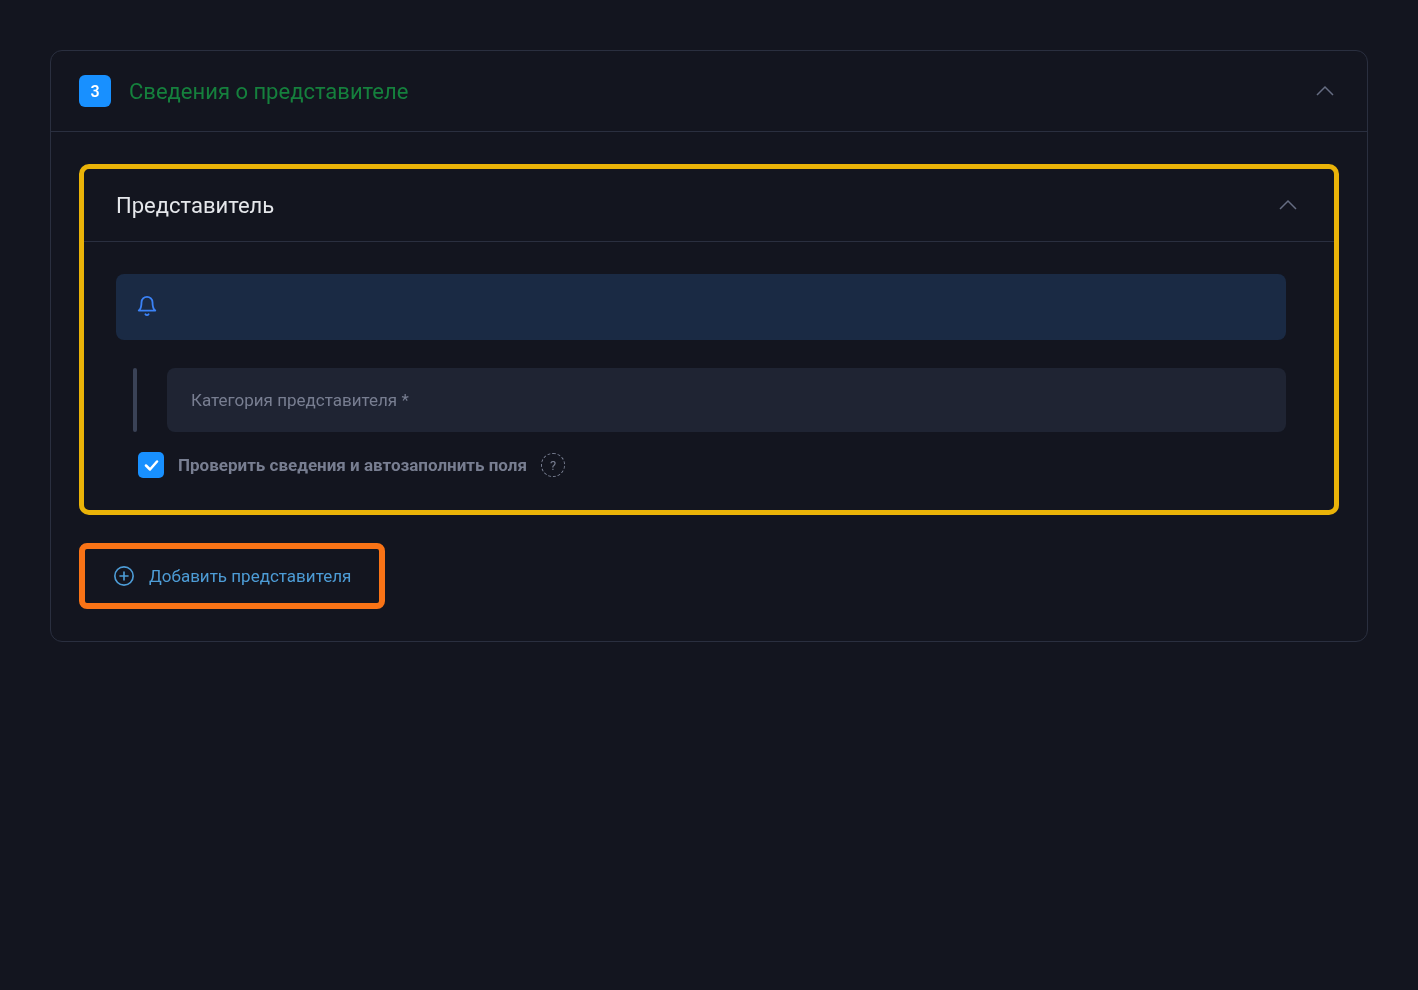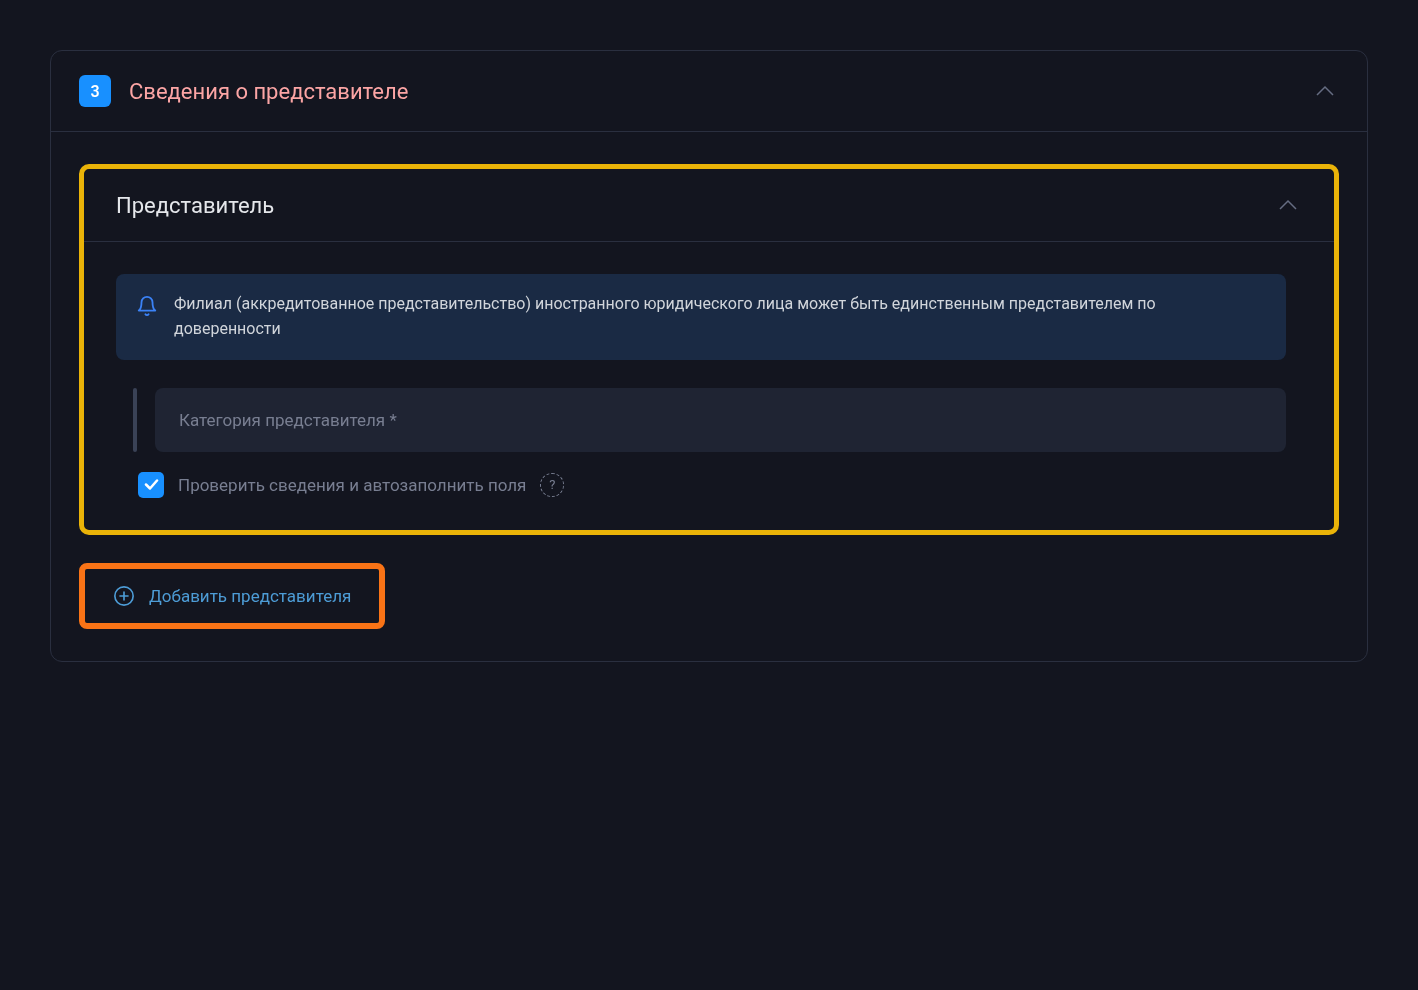--- a/index.html
+++ b/index.html
@@ -40,21 +40,21 @@
       border-radius: 6px;
       display: flex;
       align-items: center;
       justify-content: center;
       font-weight: 600;
       font-size: 16px;
     }
     .section-title {
       font-size: 22px;
       font-weight: 400;
-      color: #fca5a5;
+      color: #15803d;
     }
     .chevron {
       width: 28px;
       height: 28px;
       display: flex;
       align-items: center;
       justify-content: center;
       cursor: pointer;
     }
     .chevron svg {
@@ -97,21 +97,21 @@
       flex-shrink: 0;
       margin-top: 2px;
     }
     .info-text {
       font-size: 16px;
       line-height: 1.55;
       color: #d1d5db;
     }
     .form-row {
       display: flex;
-      gap: 18px;
+      gap: 30px;
       align-items: stretch;
       margin-bottom: 20px;
       padding-left: 17px;
     }
     .form-marker {
       width: 4px;
       background: #3a4256;
       border-radius: 2px;
     }
     .form-input {
@@ -142,20 +142,21 @@
       align-items: center;
       justify-content: center;
       cursor: pointer;
     }
     .checkbox svg {
       stroke: white;
     }
     .checkbox-label {
       font-size: 17px;
       color: #787e91;
+      font-weight: bold;
     }
     .help-icon {
       width: 24px;
       height: 24px;
       border: 1.5px dashed #787e91;
       border-radius: 50%;
       display: flex;
       align-items: center;
       justify-content: center;
       font-size: 13px;
@@ -228,21 +229,20 @@
       </div>
 
       <div class="inner-body">
         <div class="info-banner">
           <div class="bell-icon">
             <svg width="22" height="24" viewBox="0 0 24 24" fill="none" stroke="currentColor" stroke-width="2" stroke-linecap="round" stroke-linejoin="round">
               <path d="M18 8A6 6 0 0 0 6 8c0 7-3 9-3 9h18s-3-2-3-9"></path>
               <path d="M13.73 21a2 2 0 0 1-3.46 0"></path>
             </svg>
           </div>
-          <div class="info-text">Филиал (аккредитованное представительство) иностранного юридического лица может быть единственным представителем по доверенности</div>
         </div>
 
         <div class="form-row">
           <div class="form-marker"></div>
           <input class="form-input" type="text" placeholder="Категория представителя *" style="">
         </div>
 
         <div class="checkbox-row">
           <div class="checkbox">
             <svg width="15" height="11" viewBox="0 0 15 11" fill="none" stroke-width="2.5" stroke-linecap="round" stroke-linejoin="round">

